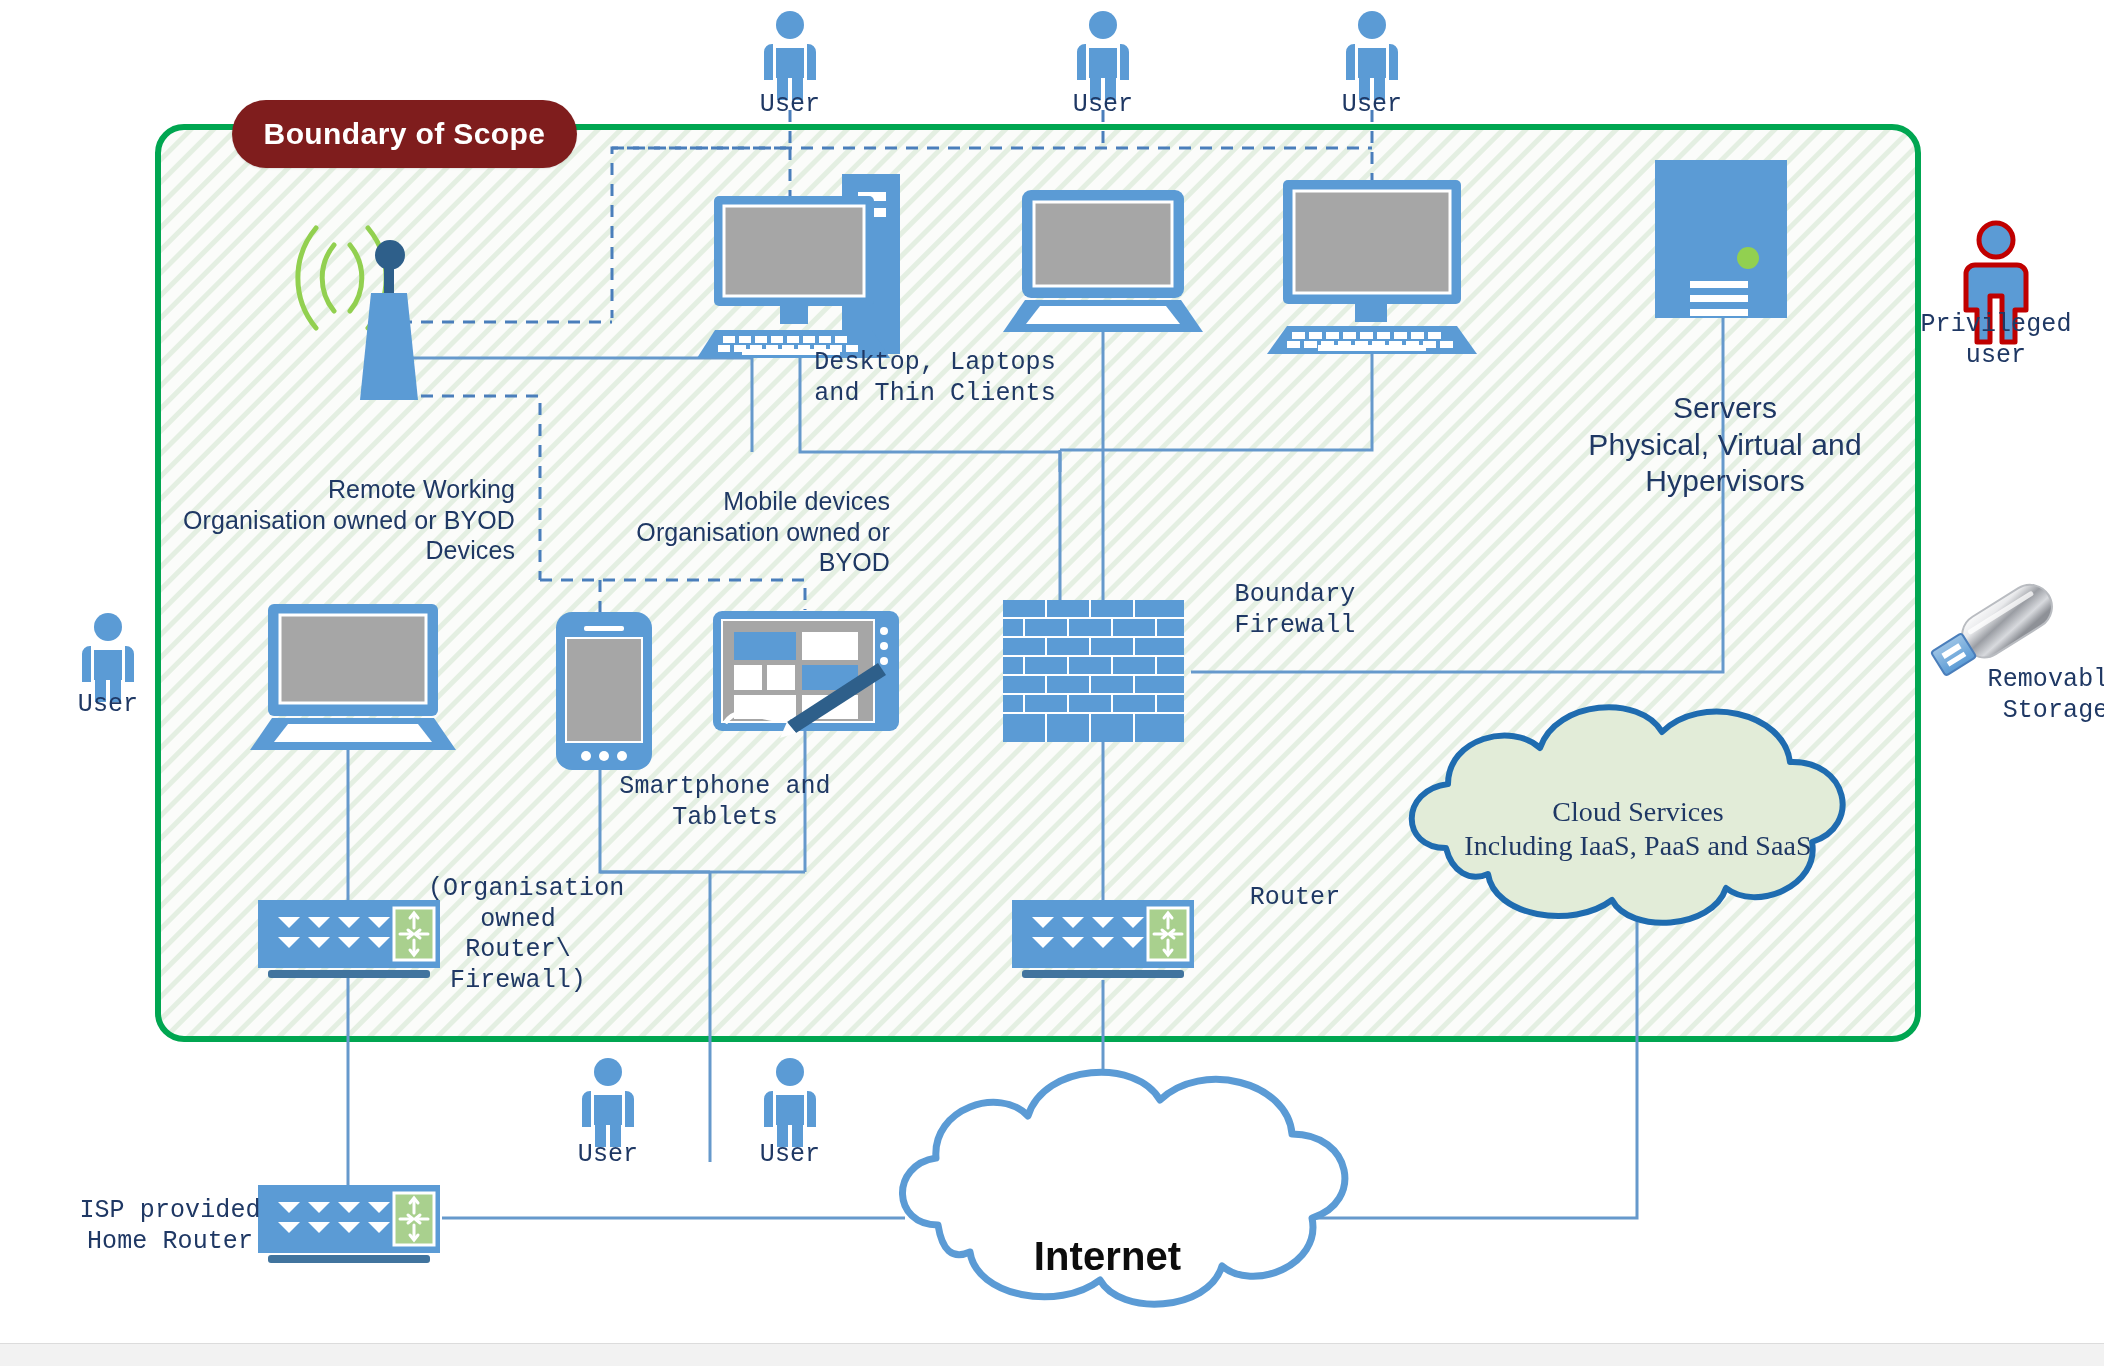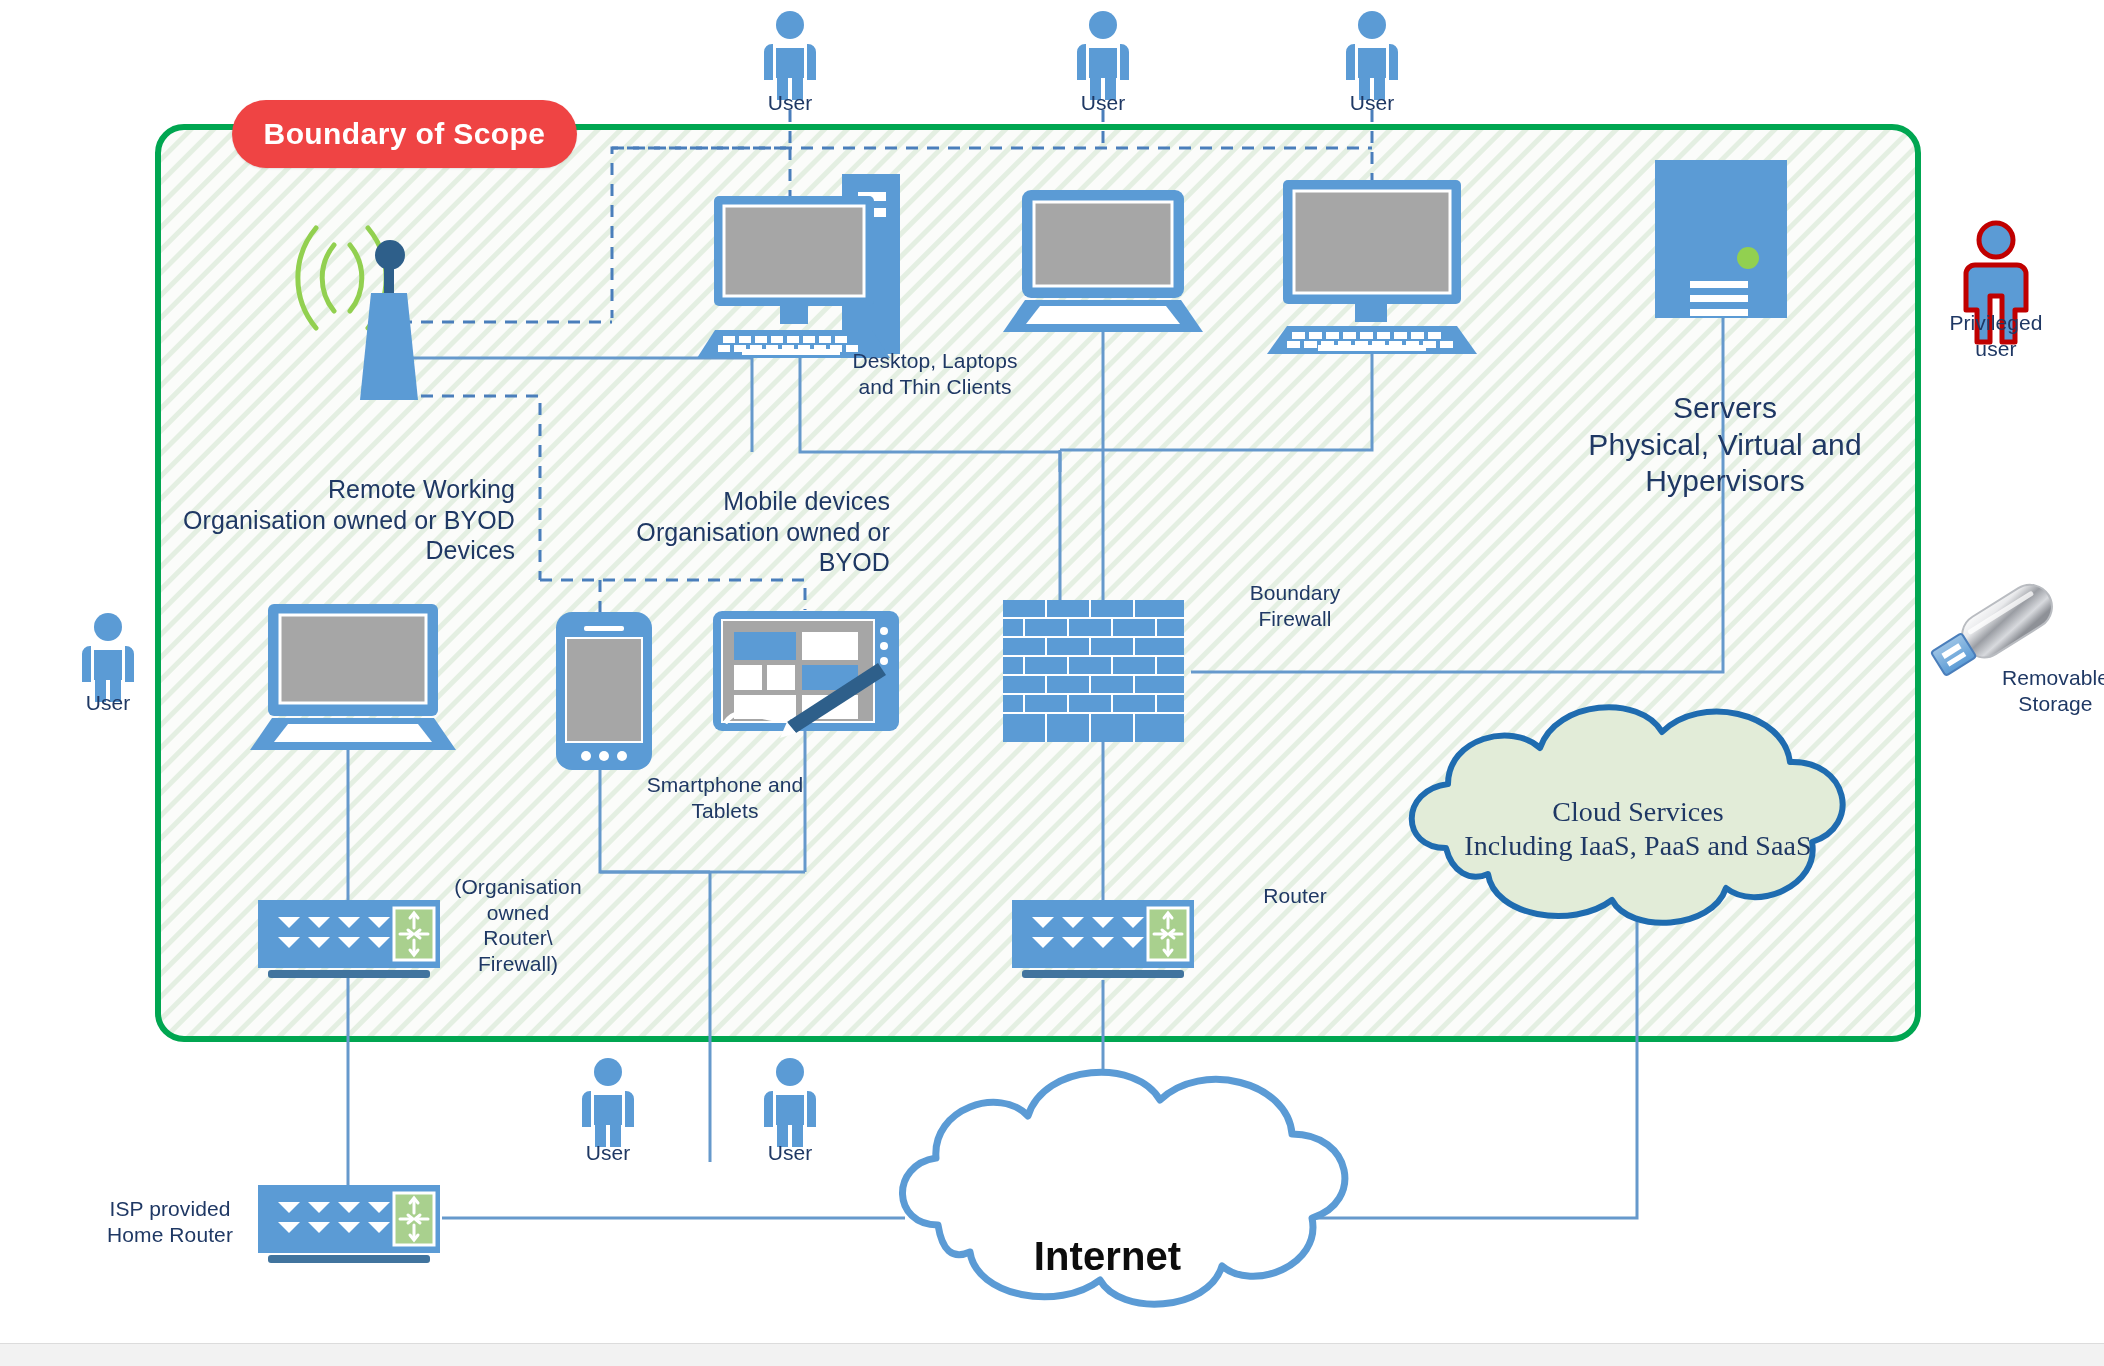--- a/index.html
+++ b/index.html
@@ -29,32 +29,32 @@
   }
   .lbl {
     position: absolute;
     font-family: "Liberation Sans", sans-serif;
     color: #1f3864;
     text-align: center;
     line-height: 1.22;
     white-space: pre-line;
     letter-spacing: 0.1px;
   }
-  .lbl-sm { font-size: 21px; }
+  .lbl-sm { font-size: 25px; font-family: Liberation Mono, monospace; }
   .lbl-md { font-size: 25px; text-align: right; }
   .lbl-lg { font-size: 30px; }
   .lbl-cloud { font-size: 28px; font-family: Liberation Serif, serif; }
   .lbl-internet {
     font-size: 40px;
     font-weight: bold;
     color: #0d0d0d;
   }
   .boundary-pill {
     position: absolute;
-    background: #ef4444;
+    background: #7f1d1d;
     color: #ffffff;
     font-weight: bold;
     font-size: 30px;
     border-radius: 40px;
     display: flex;
     align-items: center;
     justify-content: center;
     letter-spacing: 0.4px;
     box-shadow: 0 1px 2px rgba(0,0,0,0.10);
   }

